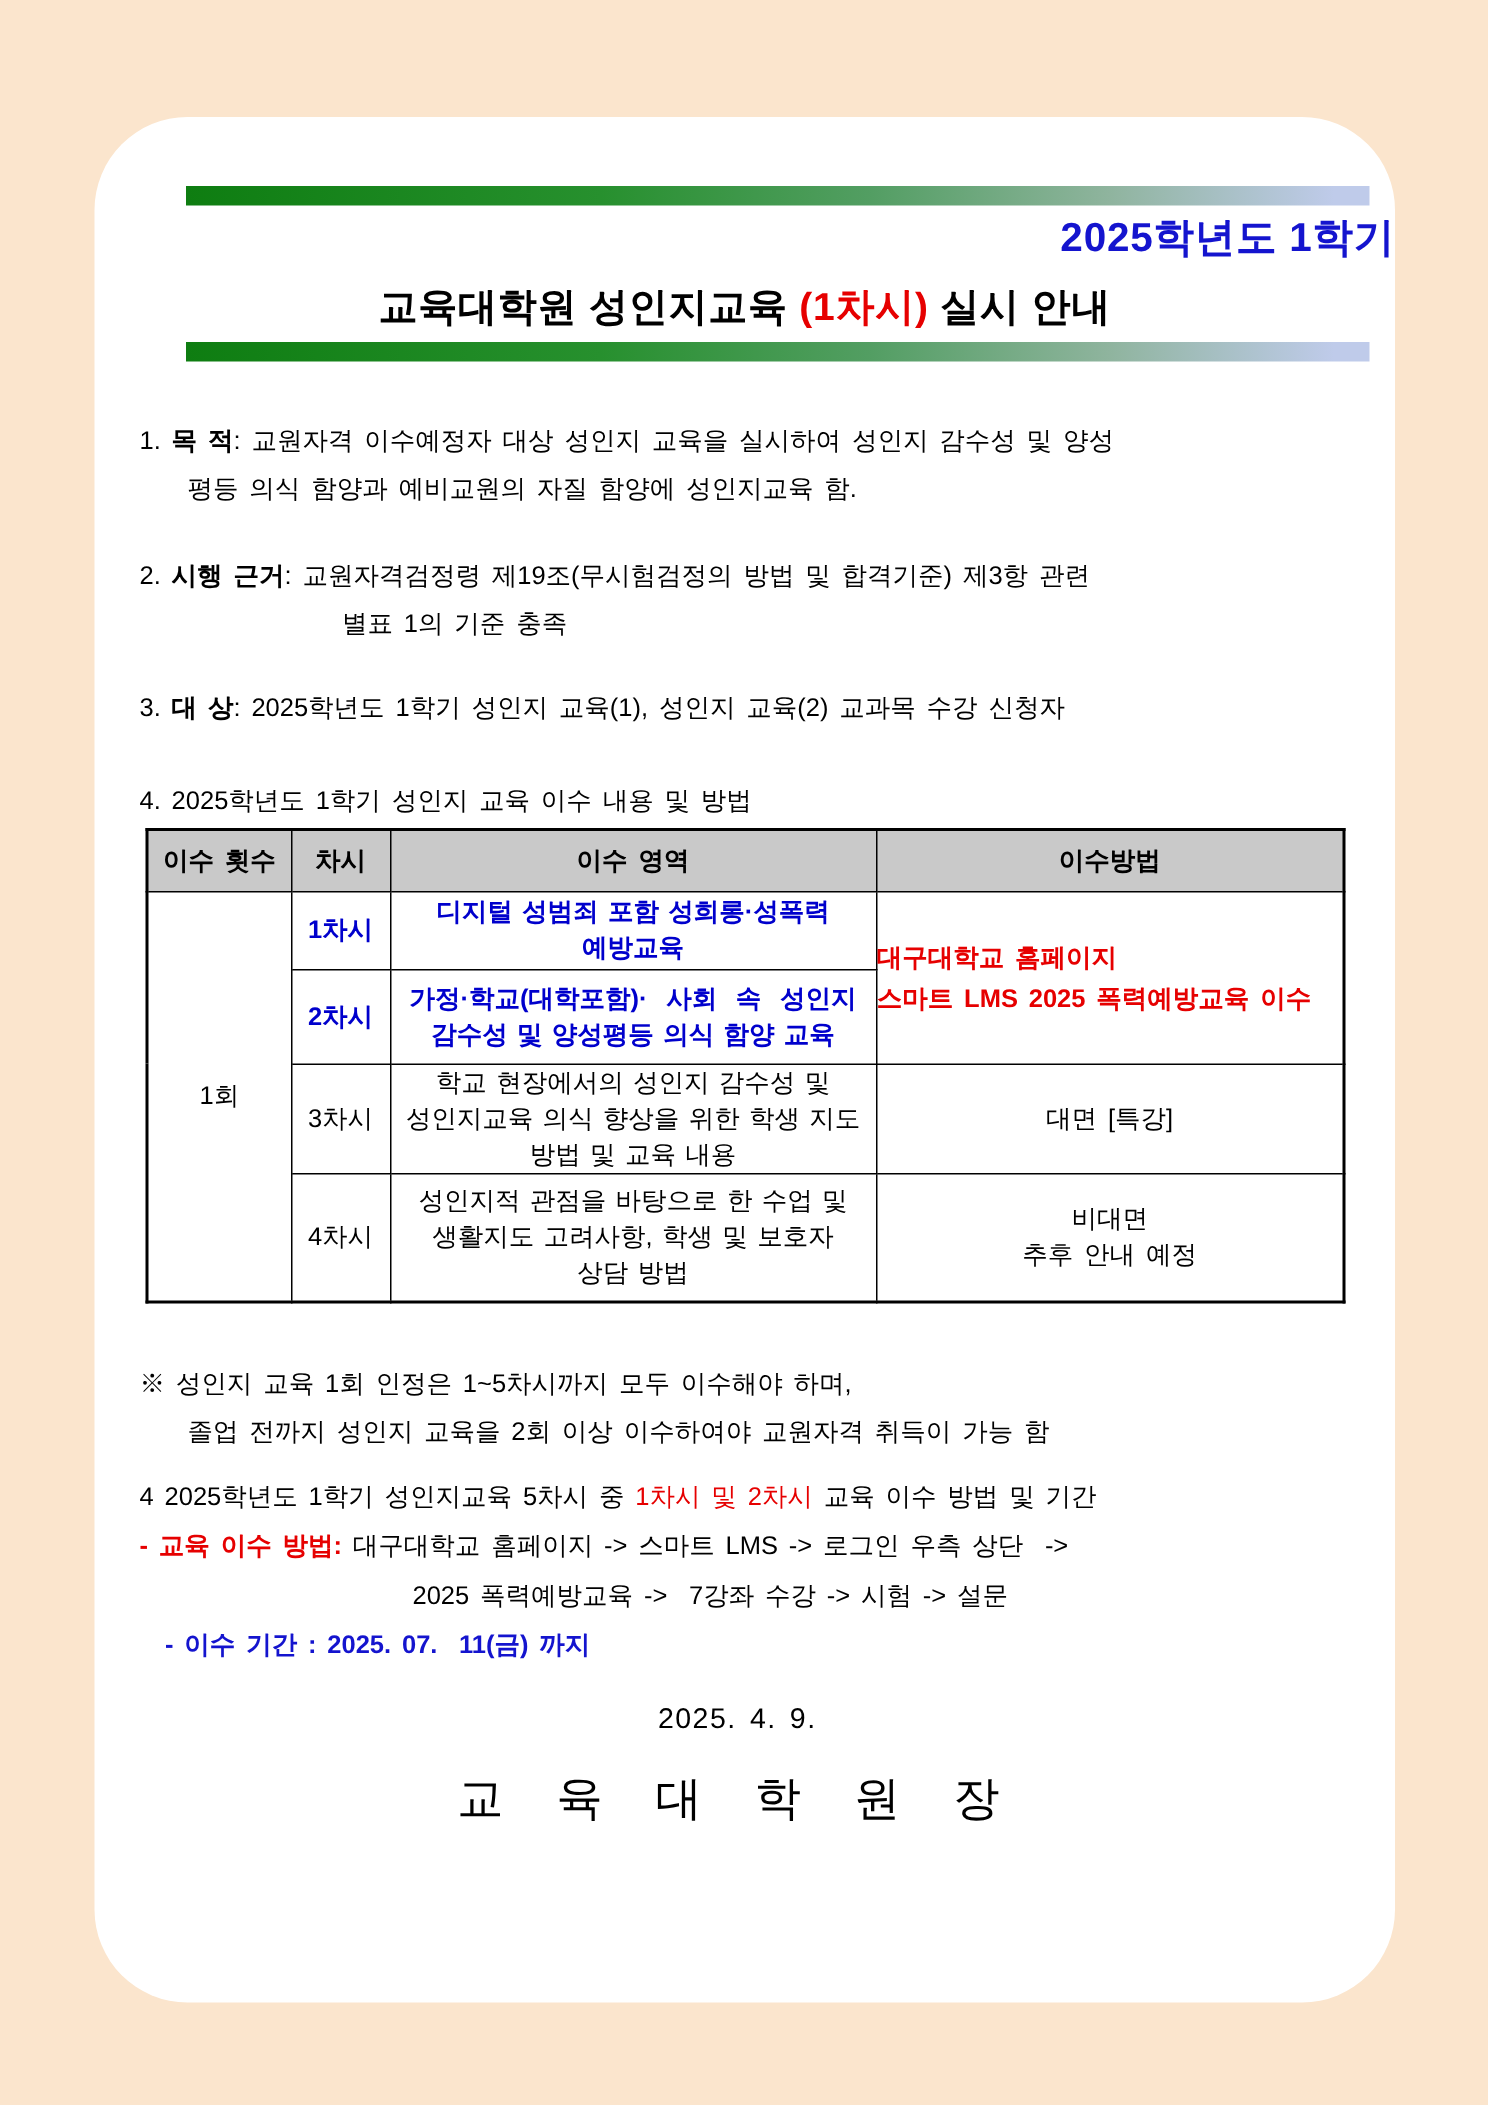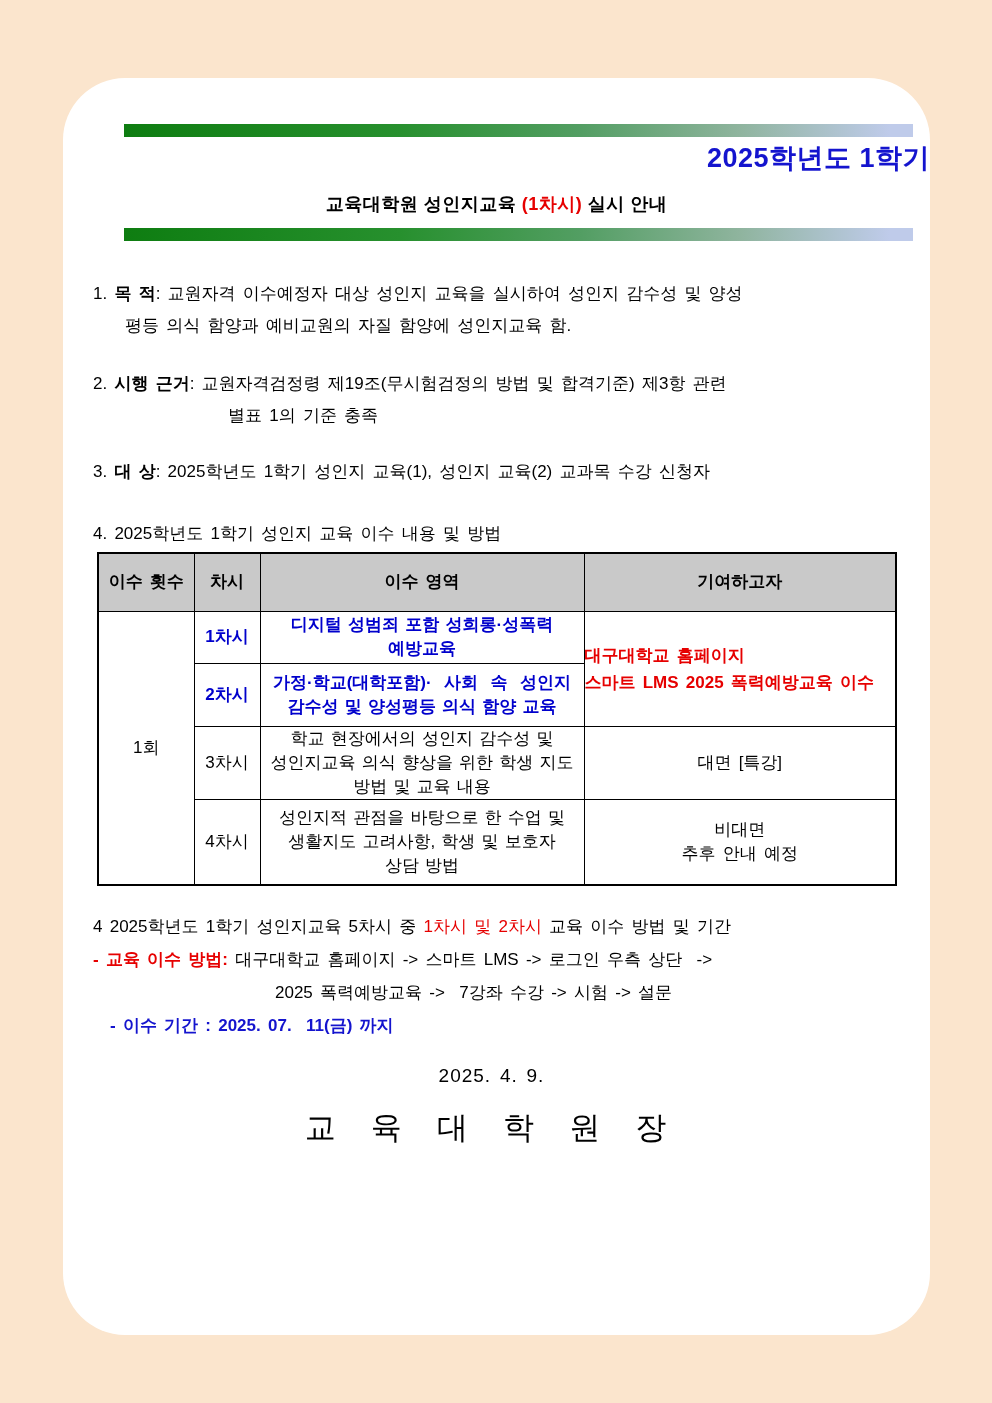--- a/index.html
+++ b/index.html
@@ -22,21 +22,21 @@
     width:789px;height:13px;margin-left:61px;
     background:linear-gradient(to right,#0E7D11 0%,#27902E 35%,#539E63 58%,#8FB49E 78%,#BFCBEA 97%);
   }
   .title-semester{
     margin-top:5px;text-align:right;
     font-size:27px;font-weight:bold;line-height:32px;
     color:#1414CE;letter-spacing:0.5px;
   }
   .title-main{
     margin-top:14px;text-align:center;
-    font-size:18px;font-weight:bold;line-height:32px;
+    font-size:26px;font-weight:bold;line-height:32px;
     color:#000;letter-spacing:0.5px;
   }
   .title-main .red{color:#E60000;}
   .bar2{margin-top:8px;}
   .content{
     margin-left:30px;margin-right:40px;
     font-size:17px;line-height:32px;
     word-spacing:2.5px;
   }
   .para{margin:0;}
@@ -57,21 +57,21 @@
   table.edu th,table.edu td{
     border:1px solid #000;
     padding:0;
     box-sizing:border-box;
   }
   table.edu{border:2px solid #000;}
   table.edu th{
     background:#C9C9C9;font-weight:bold;
     text-align:center;font-size:17px;
   }
-  tr.hrow{height:58px;}
+  tr.hrow{height:41px;}
   tr.r1{height:52px;}
   tr.r2{height:63px;}
   tr.r3{height:67px;}
   tr.r4{height:86px;}
   td.count{text-align:center;vertical-align:middle;}
   td.session{text-align:center;vertical-align:middle;}
   td.session.blue{color:#0000CC;font-weight:bold;}
   td.area{
     text-align:center;vertical-align:middle;
     padding-left:8px;line-height:24px;
@@ -82,21 +82,21 @@
     color:#E60000;font-weight:bold;
     vertical-align:middle;text-align:left;
     padding-left:8px;line-height:27px;
     white-space:pre-wrap;
   }
   td.method{
     text-align:center;vertical-align:middle;
     line-height:24px;white-space:pre-wrap;
   }
   .note{margin-top:38px;}
-  .guide{margin-top:24px;line-height:33px;}
+  .guide{margin-top:10px;line-height:33px;}
   .guide .line{white-space:pre-wrap;}
   .red{color:#E60000;}
   .redbold{color:#E60000;font-weight:bold;}
   .bluebold{color:#1414CE;font-weight:bold;}
   .cont-line{padding-left:182px;}
   .period-line{padding-left:17px;}
   .date{
     margin-top:21px;text-align:center;
     font-size:19px;line-height:26px;letter-spacing:1px;
   }
@@ -136,21 +136,21 @@
         <col style="width:96px">
           <col style="width:66px">
           <col style="width:324px">
           <col style="width:312px">
       </colgroup>
       <tbody>
           <tr class="hrow">
         <th>이수 횟수</th>
         <th>차시</th>
         <th>이수 영역</th>
-        <th>기여하고자</th>
+        <th>이수방법</th>
       </tr>
       <tr class="r1">
         <td class="count" rowspan="4">1회</td>
         <td class="session blue">1차시</td>
         <td class="area blue">디지털 성범죄 포함 성희롱·성폭력
 예방교육</td>
         <td class="method-merged" rowspan="2">대구대학교 홈페이지
 스마트 LMS 2025 폭력예방교육 이수</td>
       </tr>
       <tr class="r2">
@@ -169,20 +169,24 @@
         <td class="session">4차시</td>
         <td class="area">성인지적 관점을 바탕으로 한 수업 및
 생활지도 고려사항, 학생 및 보호자
 상담 방법</td>
         <td class="method">비대면
 추후 안내 예정</td>
       </tr>
     </tbody>
       </table>
 
+    <div class="note">
+      <p class="para">※ 성인지 교육 1회 인정은 1~5차시까지 모두 이수해야 하며,</p>
+      <p class="para indent32">졸업 전까지 성인지 교육을 2회 이상 이수하여야 교원자격 취득이 가능 함</p>
+    </div>
 
     <div class="guide">
       <p class="para line"><span>4 2025학년도 1학기 성인지교육 5차시 중 </span><span class="red">1차시 및 2차시</span><span> 교육 이수 방법 및 기간</span></p>
       <p class="para line"><span class="redbold">- 교육 이수 방법:</span><span> 대구대학교 홈페이지 -&gt; 스마트 LMS -&gt; 로그인 우측 상단  -&gt;</span></p>
       <p class="para line cont-line">2025 폭력예방교육 -&gt;  7강좌 수강 -&gt; 시험 -&gt; 설문</p>
       <p class="para line period-line bluebold">- 이수 기간 : 2025. 07.  11(금) 까지</p>
     </div>
 
     <div class="date">2025. 4. 9.</div>
 

